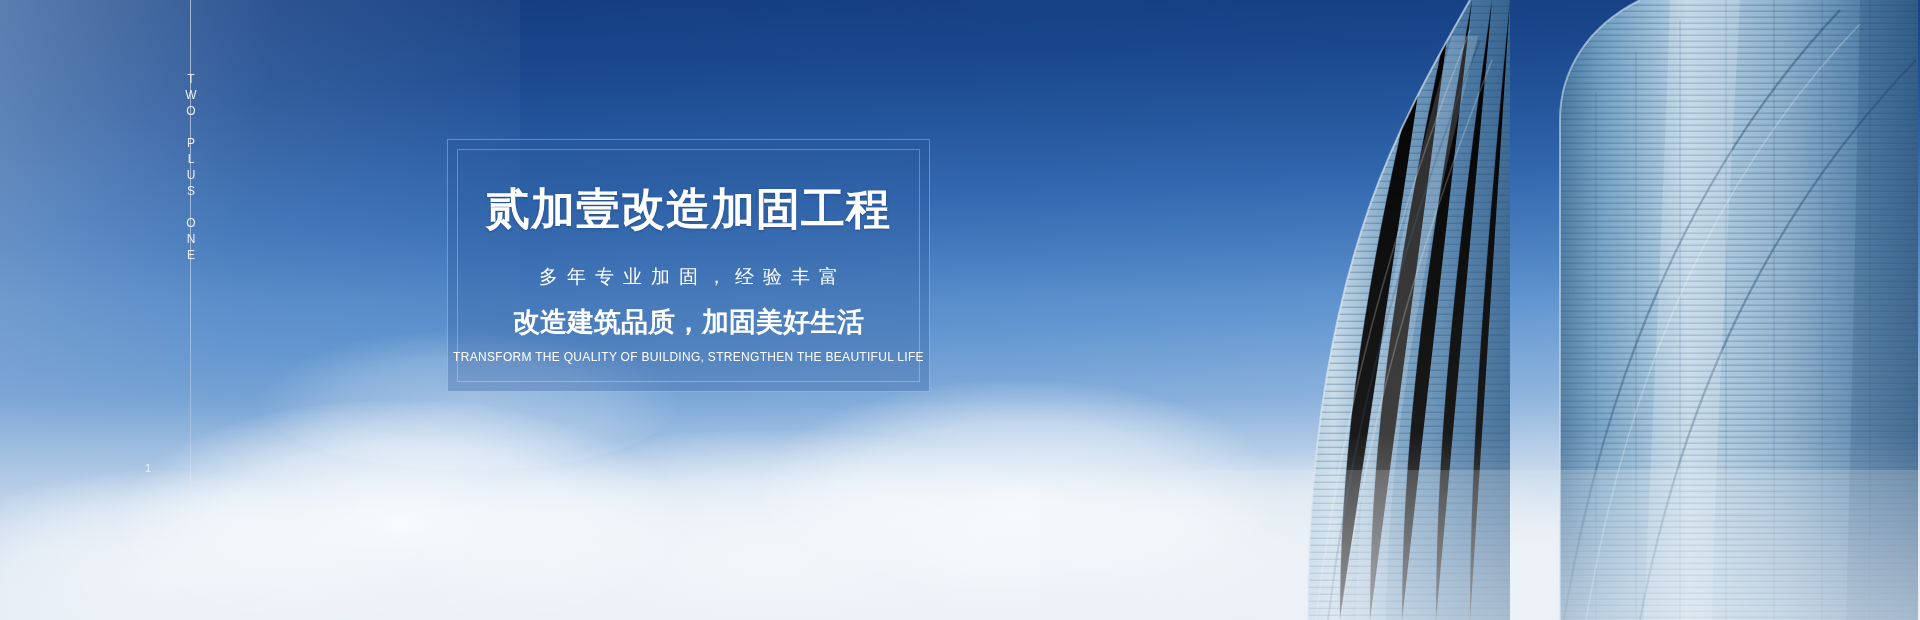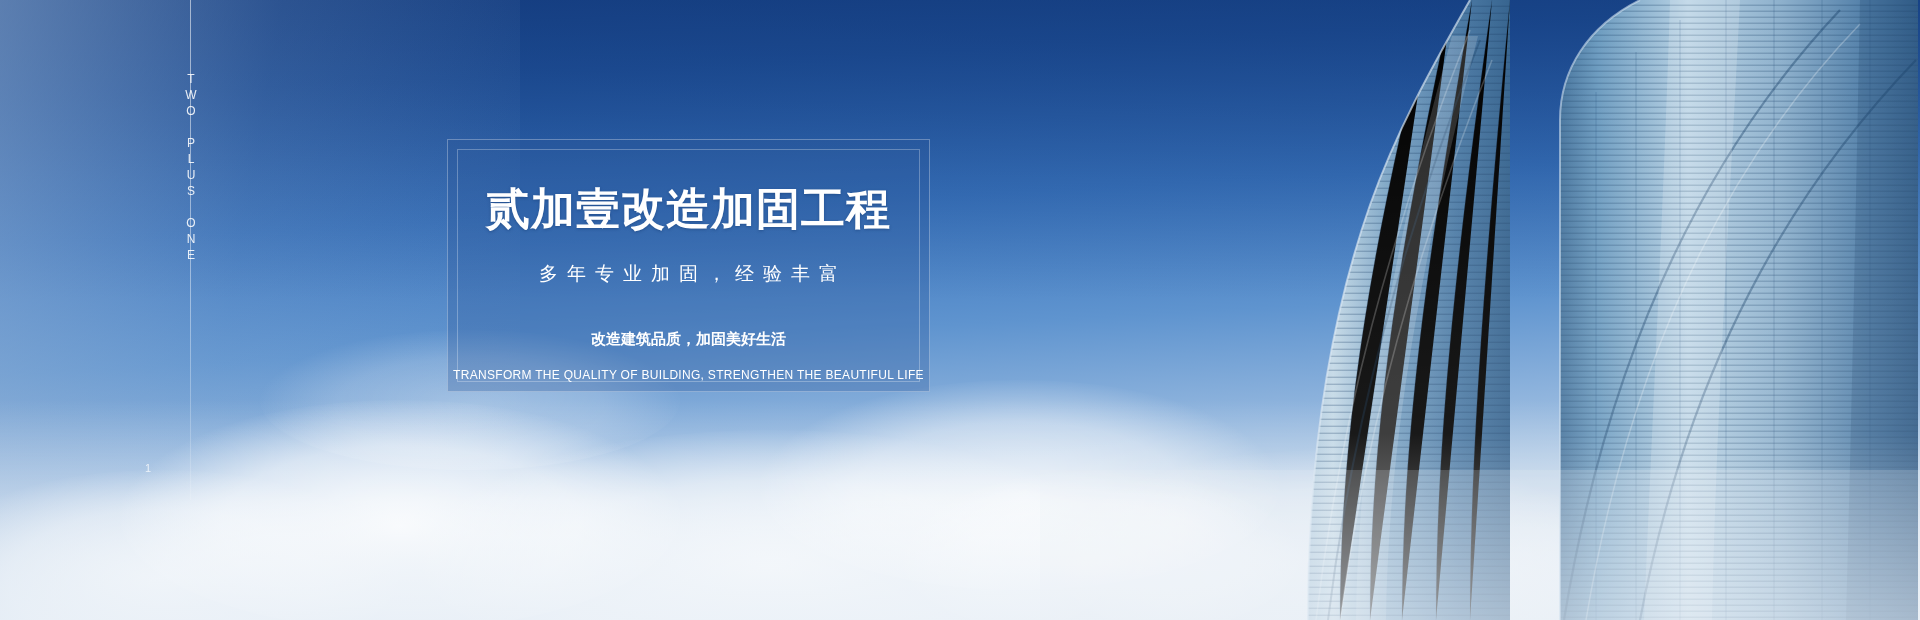--- a/index.html
+++ b/index.html
@@ -123,46 +123,46 @@
     box-sizing: border-box;
   }
   .panel-inner {
     position: absolute;
     left: 9px; top: 9px; right: 9px; bottom: 9px;
     border: 1px solid rgba(255,255,255,.28);
     box-sizing: border-box;
     display: flex;
     flex-direction: column;
     align-items: center;
-    justify-content: space-between;
+    justify-content: flex-start;
   }
 
   .headline {
     margin-top: 37px;
     font-size: 44px;
     font-weight: bold;
     color: #ffffff;
     letter-spacing: 1px;
     line-height: 1;
     white-space: nowrap;
     text-shadow: 0 1px 3px rgba(10,40,90,.35);
   }
   .subline {
-    margin-top: 25px;
+    margin-top: 36px;
     font-size: 19px;
     color: #ffffff;
     letter-spacing: 9px;
     padding-left: 9px;
     line-height: 1;
     white-space: nowrap;
     font-weight: 400;
   }
   .slogan {
-    margin-top: 39px;
-    font-size: 15px;
+    margin-top: 23px;
+    font-size: 27px;
     font-weight: bold;
     color: #ffffff;
     letter-spacing: 0px;
     line-height: 1;
     white-space: nowrap;
   }
   .engline {
     margin-top: 15px;
     font-size: 12px;
     color: #ffffff;

